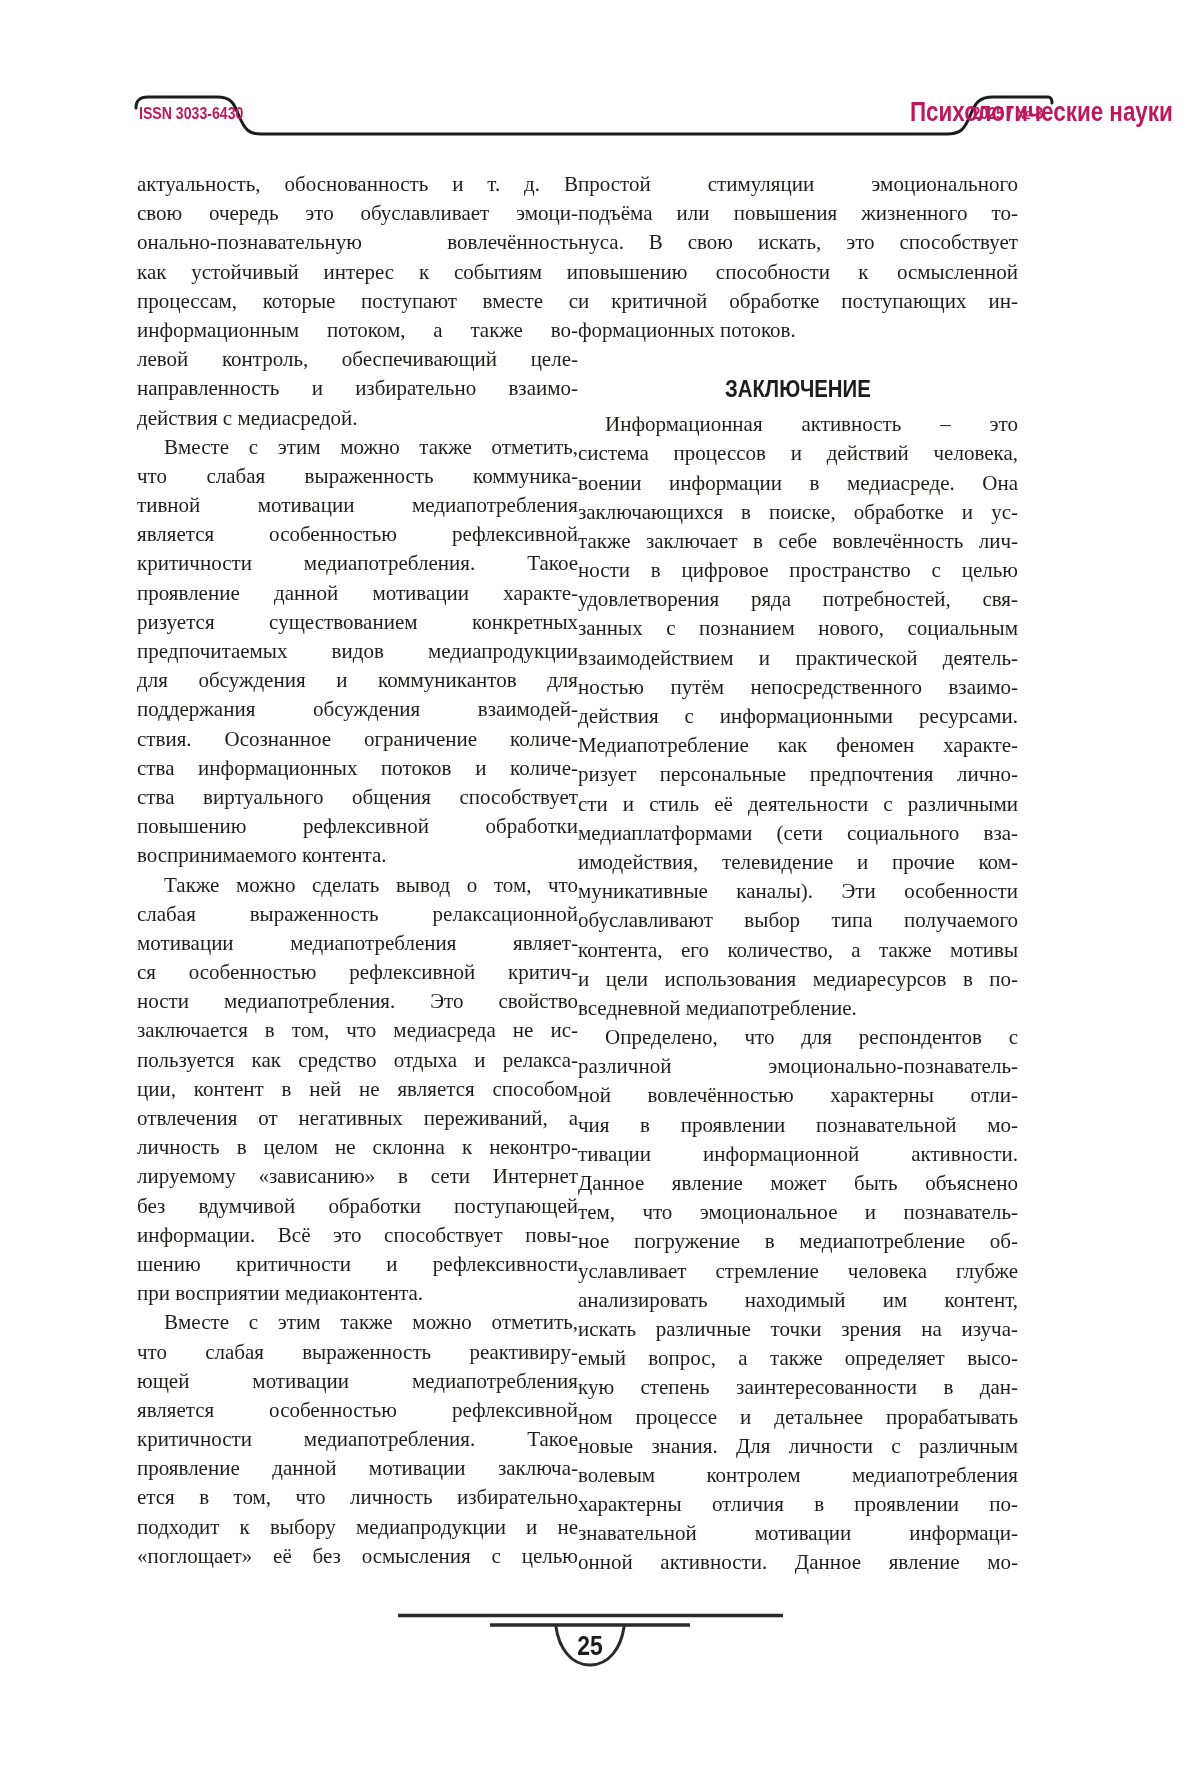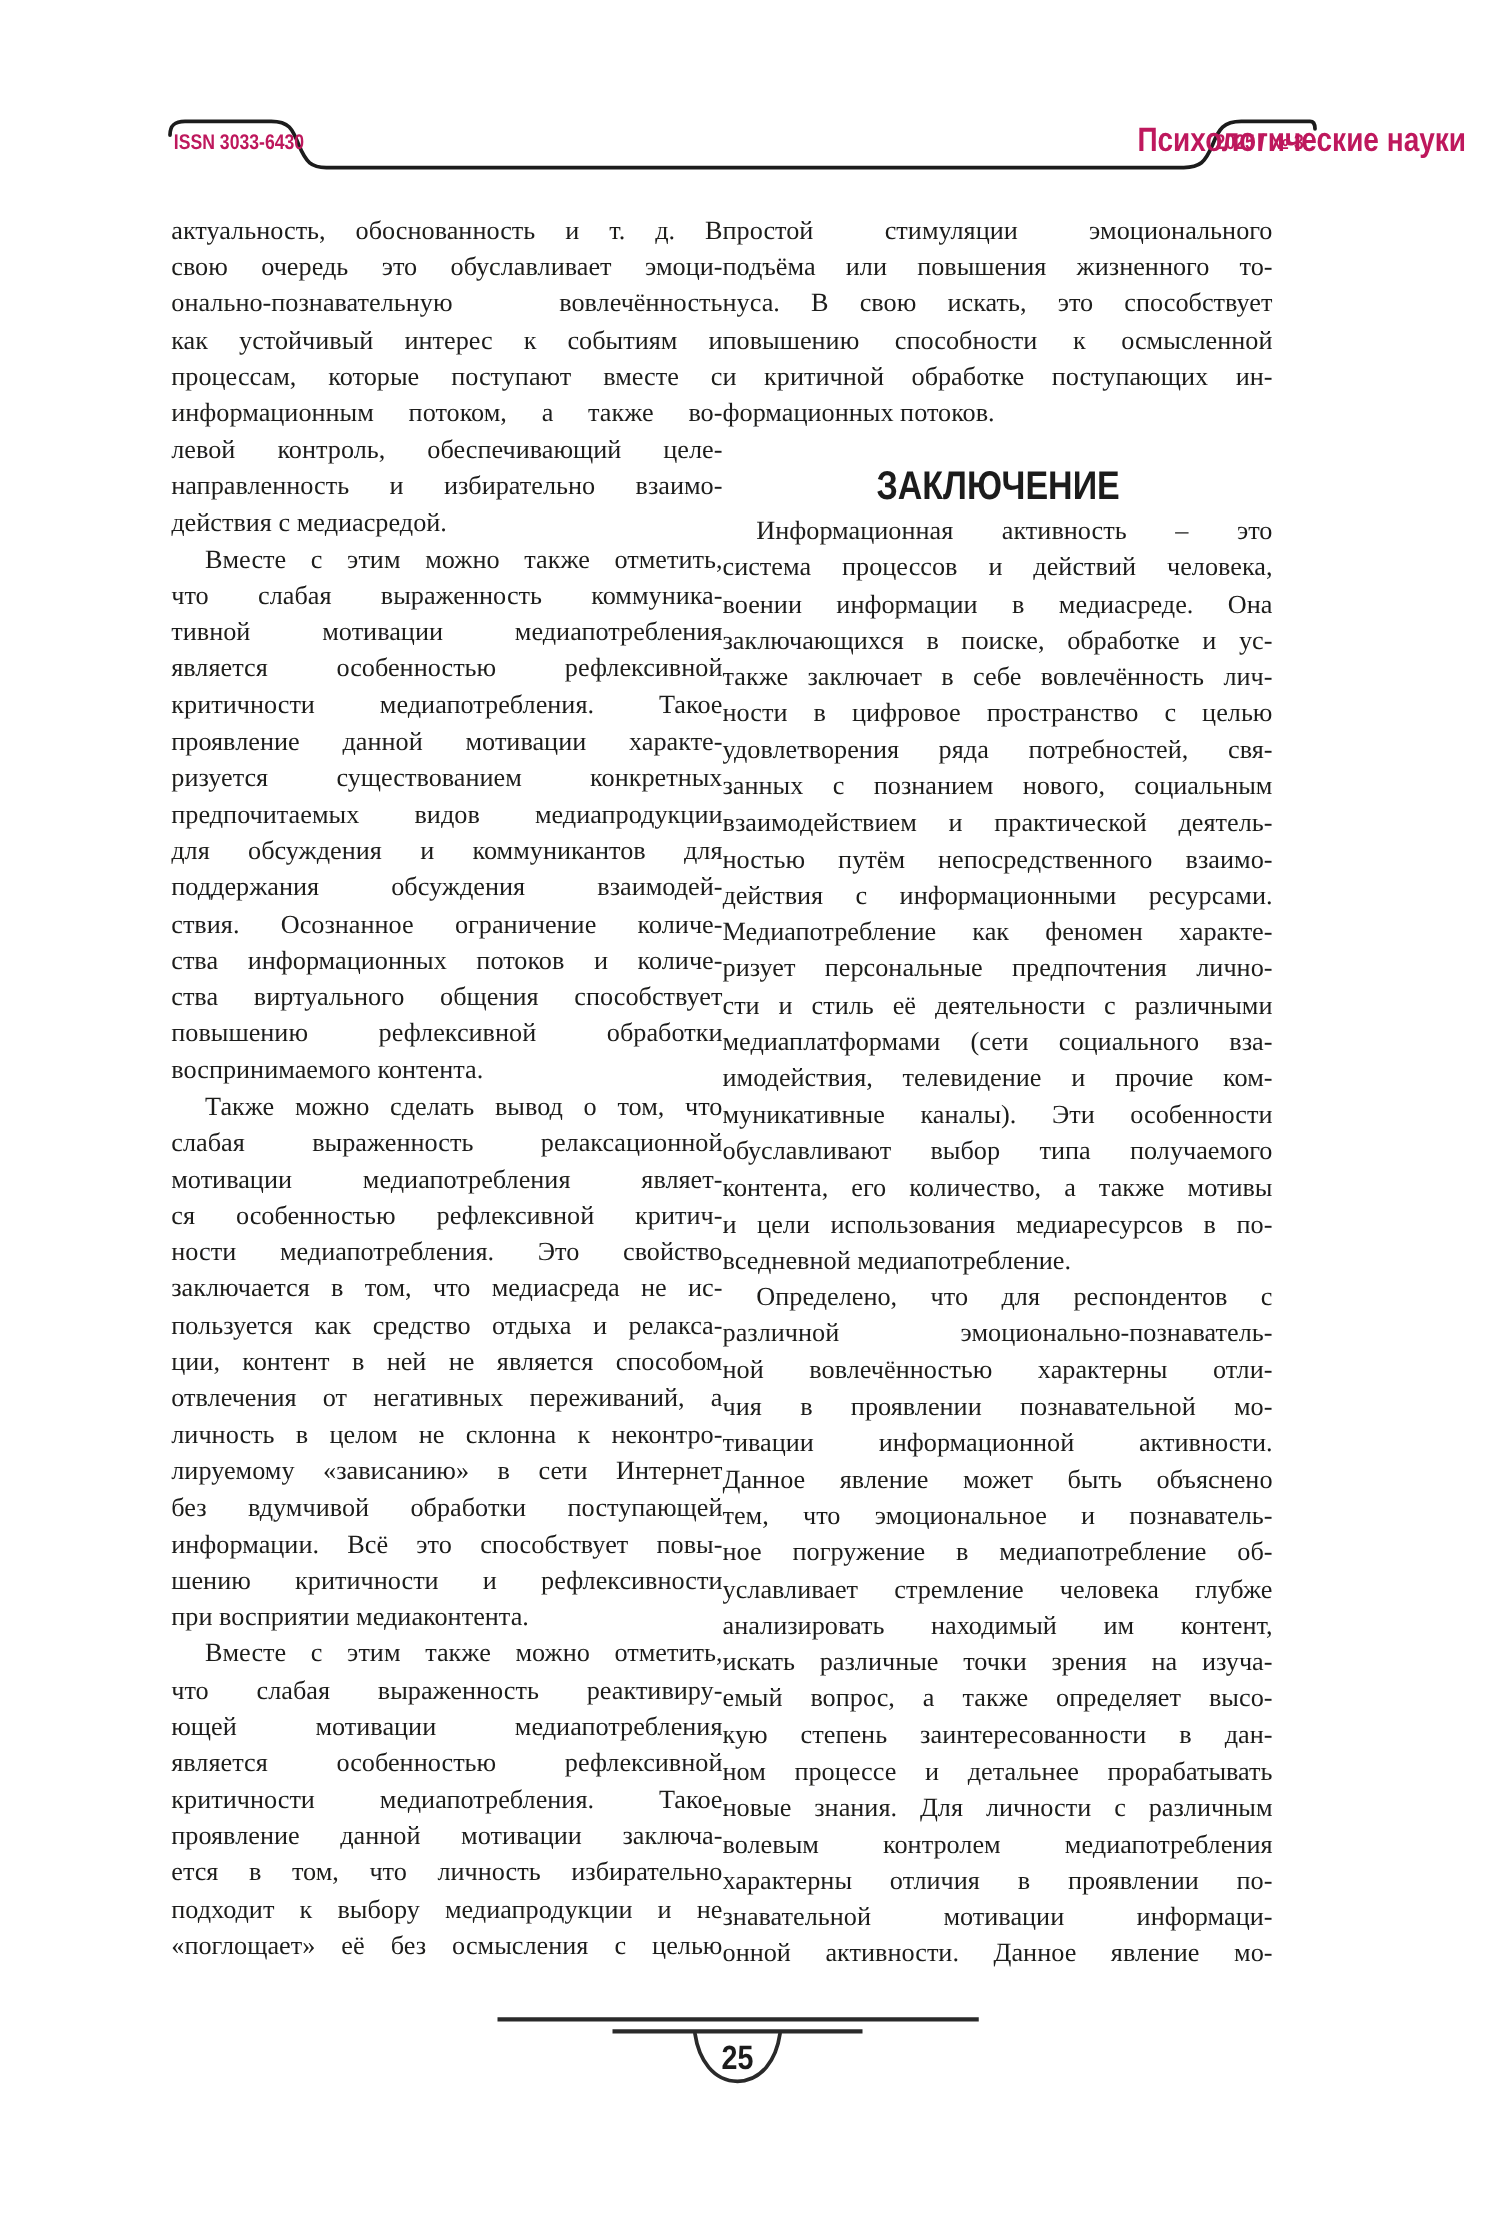--- a/index.html
+++ b/index.html
@@ -38,21 +38,21 @@
     height:29.2px;line-height:29.2px;
     text-align:justify;text-align-last:justify;
     overflow:hidden;white-space:normal;
   }
   .line.last{text-align-last:left;}
   .line.indent{text-indent:27px;}
   .section-heading{
     padding-top:22px;height:43px;line-height:43px;
     text-align:center;
     font-family:"Liberation Sans", sans-serif;
-    font-weight:bold;font-size:32px;color:#1c1c1c;text-decoration:underline;
+    font-weight:bold;font-size:24px;color:#1c1c1c;text-decoration:underline;
   }
   .section-heading .cond{transform:scaleX(0.85);}
   
   .footer-ornament{position:absolute;left:391px;top:1610px;}
   .footer-ornament text{
     font-family:"Liberation Sans", sans-serif;
     font-weight:bold;
   }
 </style>
 </head>

